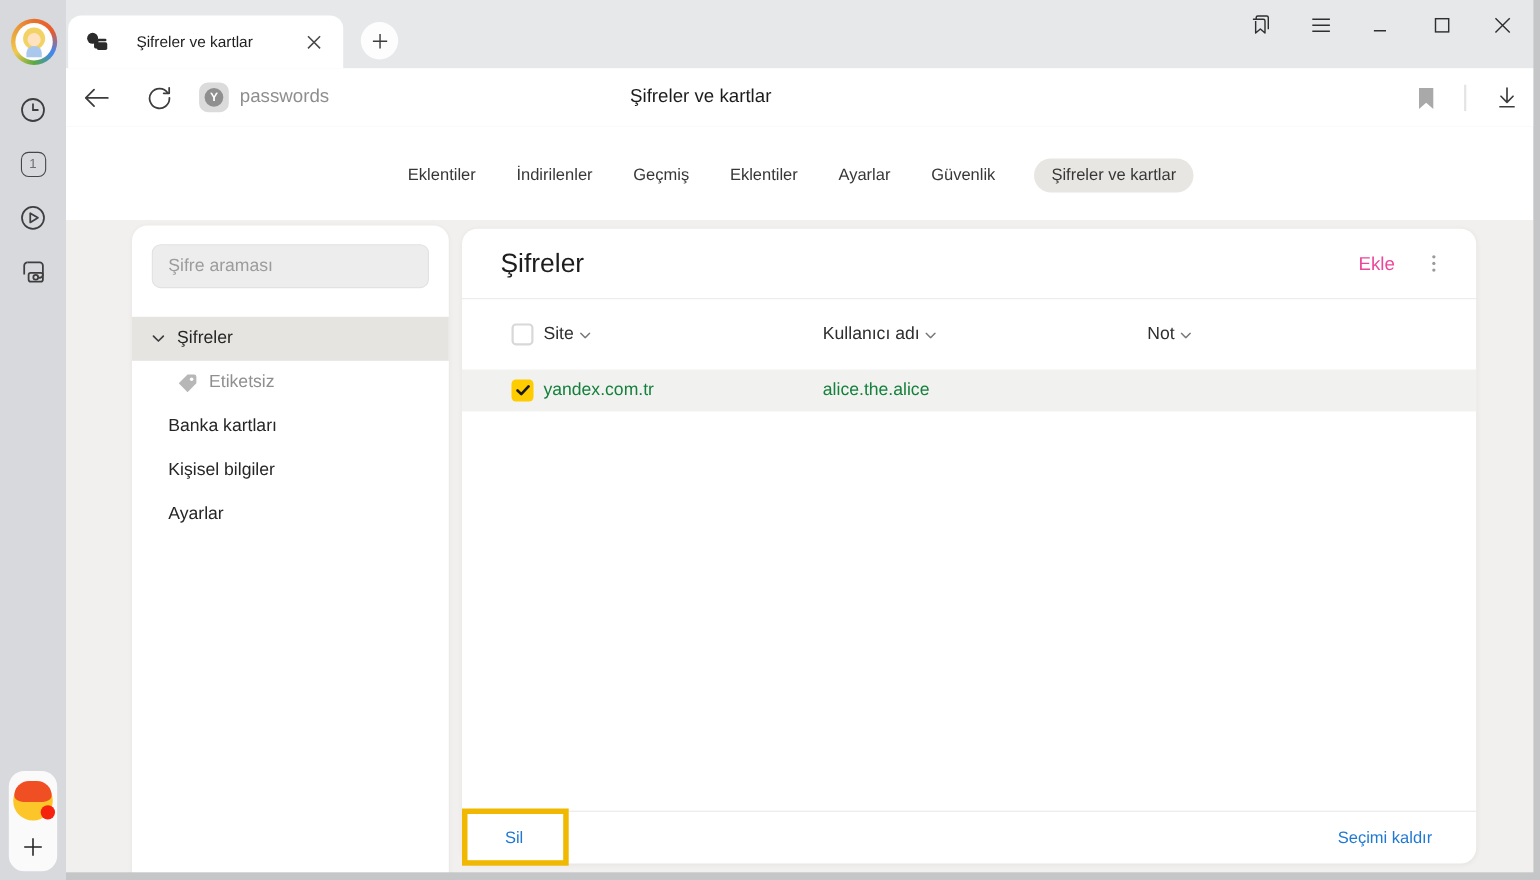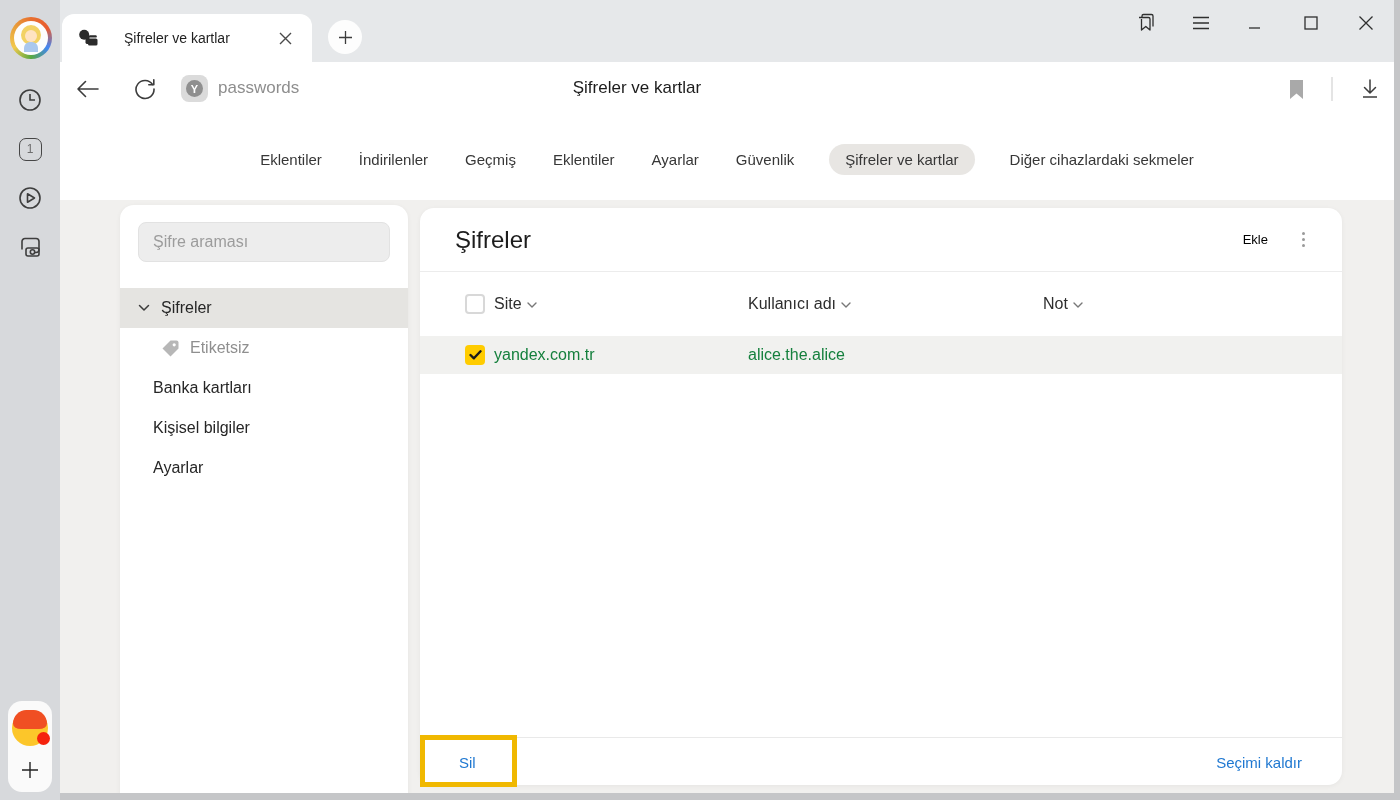--- a/index.html
+++ b/index.html
@@ -77,21 +77,21 @@
   .si-tag { margin-left:41px; display:flex; }
   .side-item.selected .si-label { margin-left:11px; }
   .sub .si-label { margin-left:10px; color:#8f8f8f; }
   .plain .si-label { margin-left:33px; }
 
   
   .main-card { position:absolute; left:360px; top:93px; width:922px; height:577px; background:#fff;
                border-radius:14px; box-shadow:0 1px 5px rgba(0,0,0,0.05); }
   .card-header { position:relative; height:64px; border-bottom:1px solid #ececec; display:flex; align-items:center; padding:0 33px 0 35px; }
   .card-title { font-size:24px; font-weight:400; color:#1d1d1d; }
-  .add-link { margin-left:auto; color:#000000; font-size:13px; background:none; border:none; cursor:pointer; font-family:"Liberation Sans", sans-serif; }
+  .add-link { margin-left:auto; color:#ec4899; font-size:17px; background:none; border:none; cursor:pointer; font-family:"Liberation Sans", sans-serif; }
   .kebab { margin-left:30px; background:none; border:none; cursor:pointer; display:flex; flex-direction:column; gap:3px; padding:4px; }
   .kebab i { width:3px; height:3px; border-radius:50%; background:#9a9a9a; }
 
   .table-head { position:relative; height:64px; }
   .checkbox { position:absolute; left:45px; top:50%; transform:translateY(-50%); width:20px; height:20px; border-radius:4px; cursor:pointer; }
   .checkbox.unchecked { background:#fff; border:2px solid #d8d8d8; }
   .checkbox.checked { background:#ffcc00; display:flex; align-items:center; justify-content:center; }
   .col { position:absolute; top:50%; transform:translateY(-50%); display:flex; align-items:center; gap:5px; font-size:16px; color:#2e2e2e; cursor:pointer; }
   .col-site { left:74px; } .col-user { left:328px; } .col-note { left:623px; }
   .sort-chevron { display:flex; color:#787878; margin-top:2px; }
@@ -248,21 +248,20 @@
     <div class="content-bg"></div>
 
     <nav class="page-tabs">
       <span class="ptab">Eklentiler</span>
       <span class="ptab">İndirilenler</span>
       <span class="ptab">Geçmiş</span>
       <span class="ptab">Eklentiler</span>
       <span class="ptab">Ayarlar</span>
       <span class="ptab">Güvenlik</span>
       <span class="ptab active">Şifreler ve kartlar</span>
-      <span class="ptab">Diğer cihazlardaki sekmeler</span>
     </nav>
 
     <aside class="left-card">
       <input class="pw-search" type="text" placeholder="Şifre araması" style="">
       <div class="side-list">
         <div class="side-item selected">
           <span class="si-chevron">
             <svg width="12" height="8" viewBox="0 0 12 8" fill="none" stroke="currentColor" stroke-width="1.5">
               <path d="M1.5 1.5L6 6l4.5-4.5" stroke-linecap="round" stroke-linejoin="round"></path>
             </svg>

